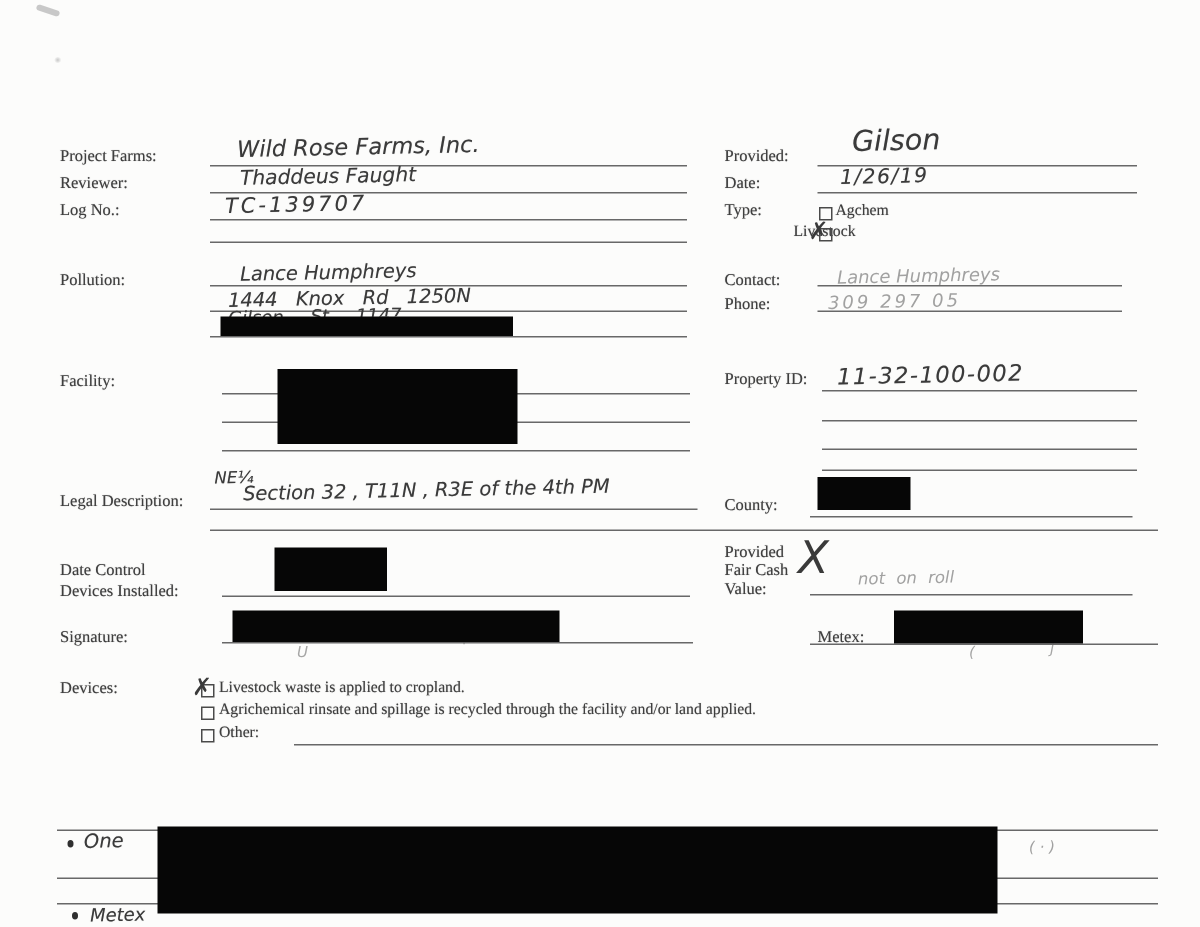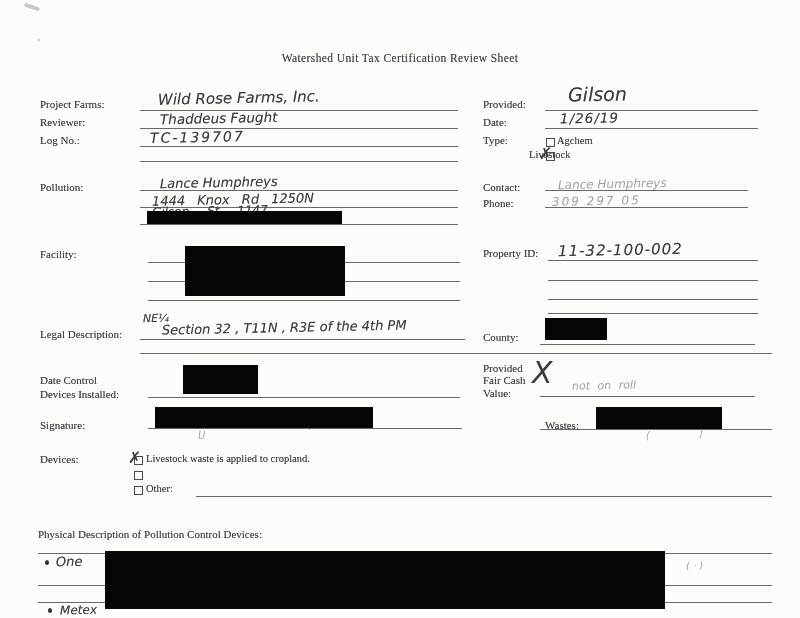--- a/index.html
+++ b/index.html
@@ -46,21 +46,20 @@
   }
 </style>
 </head>
 <body>
 
 <div class="page">
 
   <div class="smudge"></div>
   <div class="smudge2"></div>
 
-  <div class="title">Watershed Unit Tax Certification Review Sheet</div>
 
   <div class="lbl" style="left:40px;top:98px">Project Farms:</div>
   <div class="lbl" style="left:40px;top:116px">Reviewer:</div>
   <div class="lbl" style="left:40px;top:134px">Log No.:</div>
   <div class="lbl" style="left:483px;top:98px">Provided:</div>
   <div class="lbl" style="left:483px;top:116px">Date:</div>
   <div class="lbl" style="left:483px;top:134px">Type:</div>
 
   <div class="hw" style="left:158px;top:89px;font-size:15px">Wild Rose Farms, Inc.</div>
   <div class="hw" style="left:160px;top:110px;font-size:13.5px">Thaddeus Faught</div>
@@ -133,39 +132,39 @@
   <div class="xmk" style="left:532px;top:358px;font-size:30px">X</div>
   <div class="hw faded" style="left:572px;top:379px;font-size:11px;word-spacing:4px">not on roll</div>
   <div class="line" style="left:540px;top:396px;width:215px"></div>
 
   <div class="lbl" style="left:40px;top:419px">Signature:</div>
   <div class="redact" style="left:155px;top:407px;width:218px;height:21px"></div>
   <div class="line" style="left:148px;top:428px;width:314px"></div>
   <div class="trace" style="left:198px;top:430px">U</div>
   <div class="trace" style="left:308px;top:426px">'</div>
 
-  <div class="lbl" style="left:545px;top:419px">Wastes:</div>
+  <div class="lbl" style="left:545px;top:419px">Metex:</div>
   <div class="redact" style="left:596px;top:407px;width:126px;height:22px"></div>
   <div class="line" style="left:540px;top:429px;width:232px"></div>
   <div class="trace" style="left:646px;top:430px">(</div>
   <div class="trace" style="left:700px;top:427px">j</div>
 
   <div class="lbl" style="left:40px;top:453px">Devices:</div>
 
   <span class="cb" style="left:134px;top:456px"></span>
   <div class="xmk" style="left:128px;top:450px;font-size:16px">✗</div>
   <div class="lbl sm" style="left:146px;top:453px">Livestock waste is applied to cropland.</div>
 
   <span class="cb" style="left:134px;top:471px"></span>
+  <div class="lbl sm" style="left:146px;top:468px">Agrichemical rinsate and spillage is recycled through the facility and/or land applied.</div>
 
   <span class="cb" style="left:134px;top:486px"></span>
   <div class="lbl sm" style="left:146px;top:483px">Other:</div>
   <div class="line" style="left:196px;top:496px;width:576px"></div>
 
-  <div class="lbl" style="left:38px;top:528px">Physical Description of Pollution Control Devices:</div>
 
   <div class="line" style="left:38px;top:553px;width:734px"></div>
   <div class="line" style="left:38px;top:585px;width:734px"></div>
   <div class="line" style="left:38px;top:602px;width:734px"></div>
 
   <span class="dot" style="left:45px;top:560px"></span>
   <div class="hw" style="left:56px;top:554px;font-size:13px">One</div>
 
   <div class="redact" style="left:105px;top:551px;width:560px;height:58px"></div>
   <div class="hw faded" style="left:686px;top:560px;font-size:10px">( · )</div>

